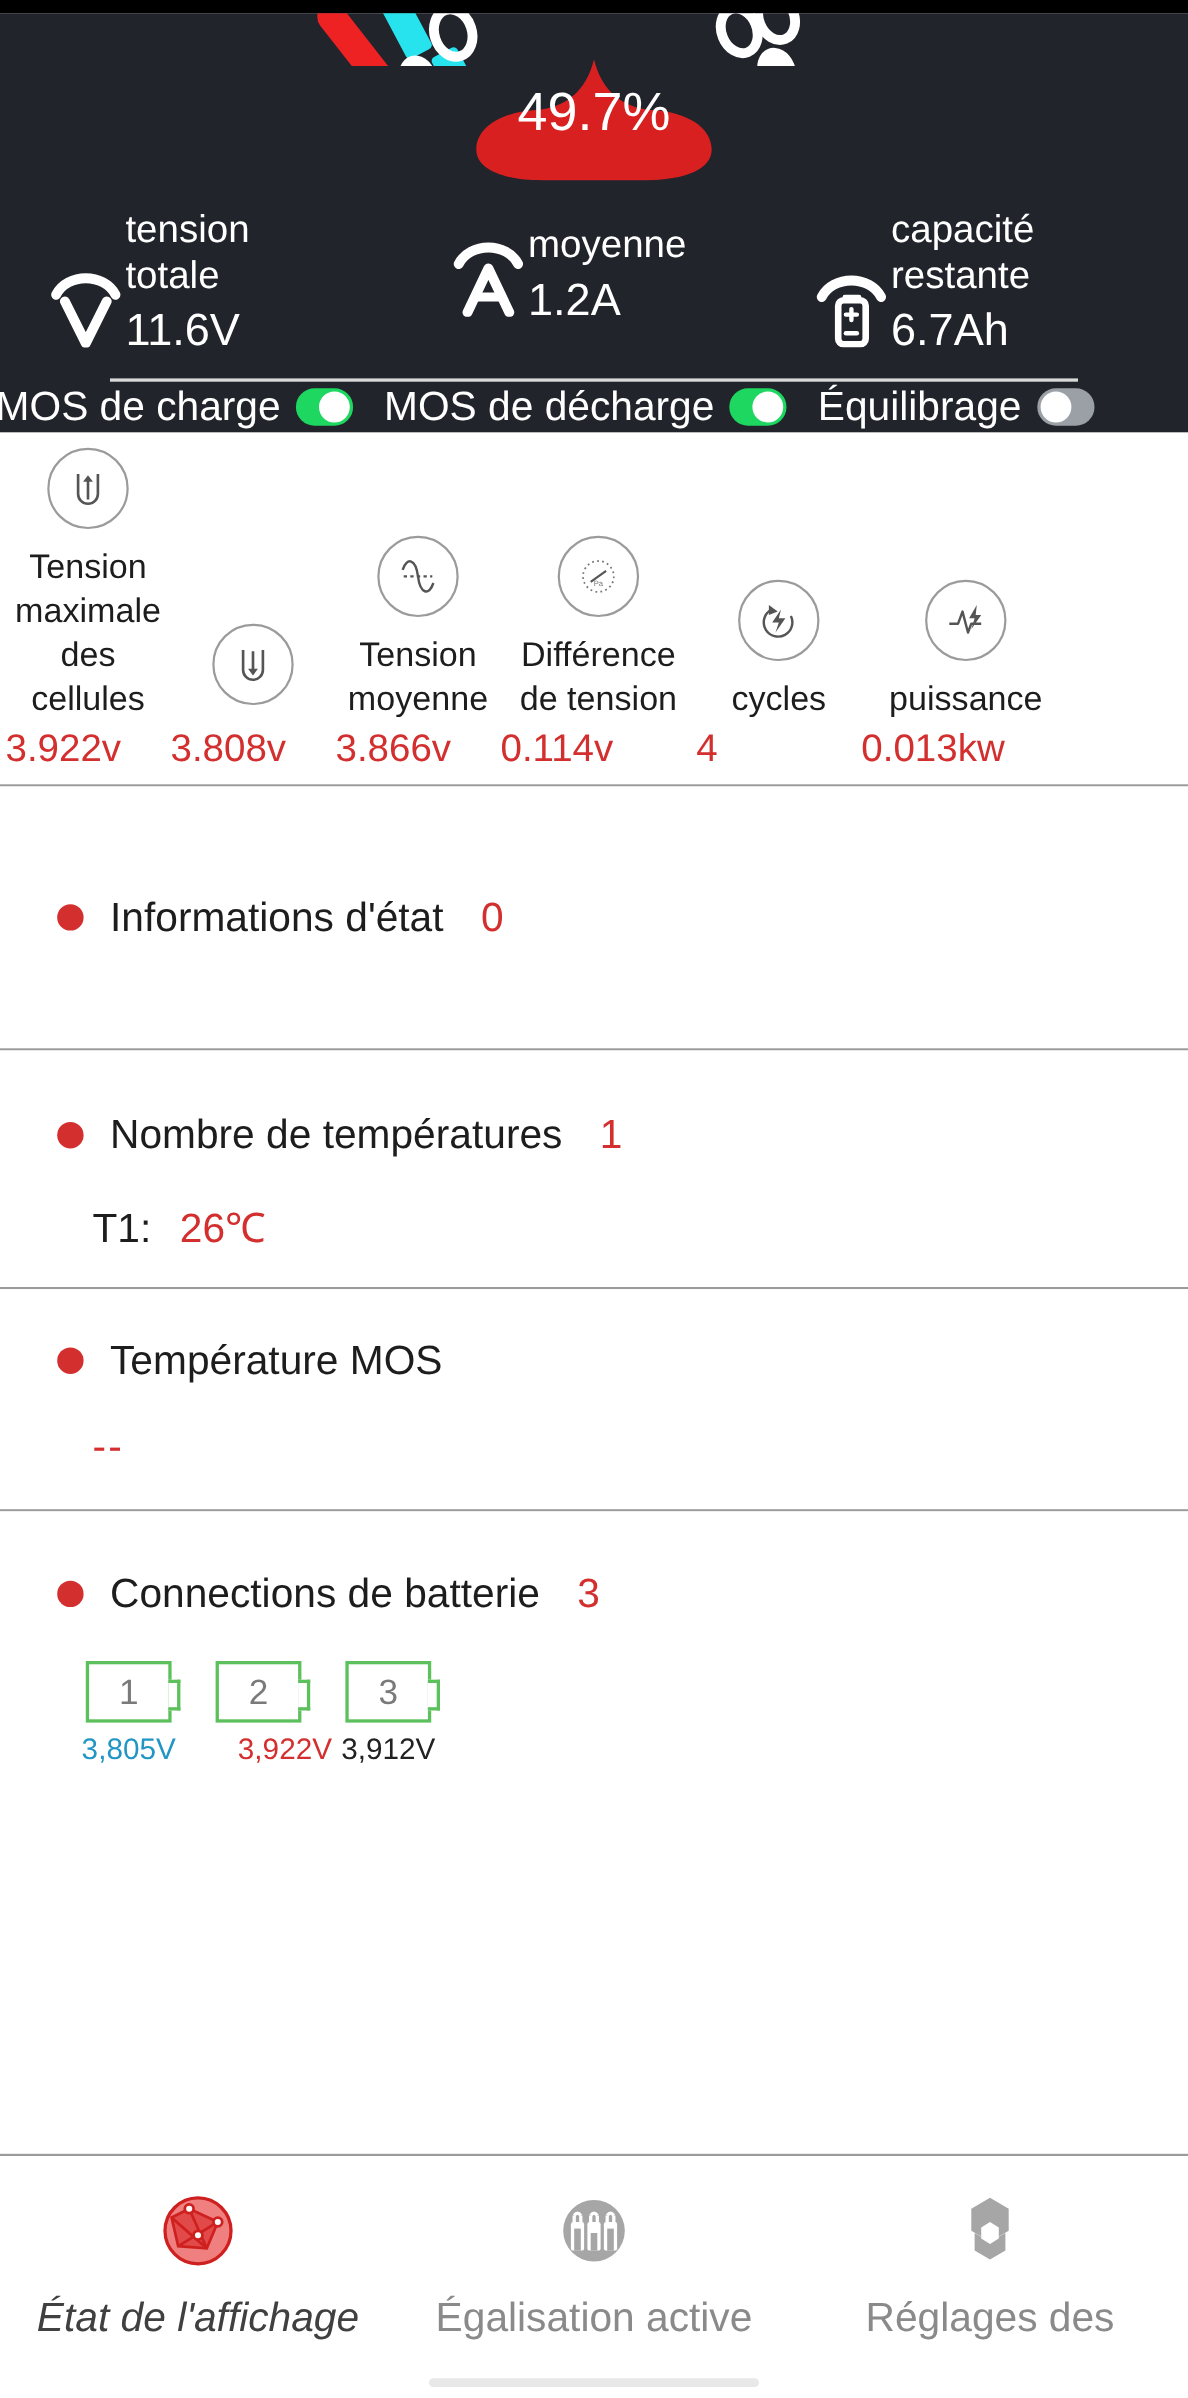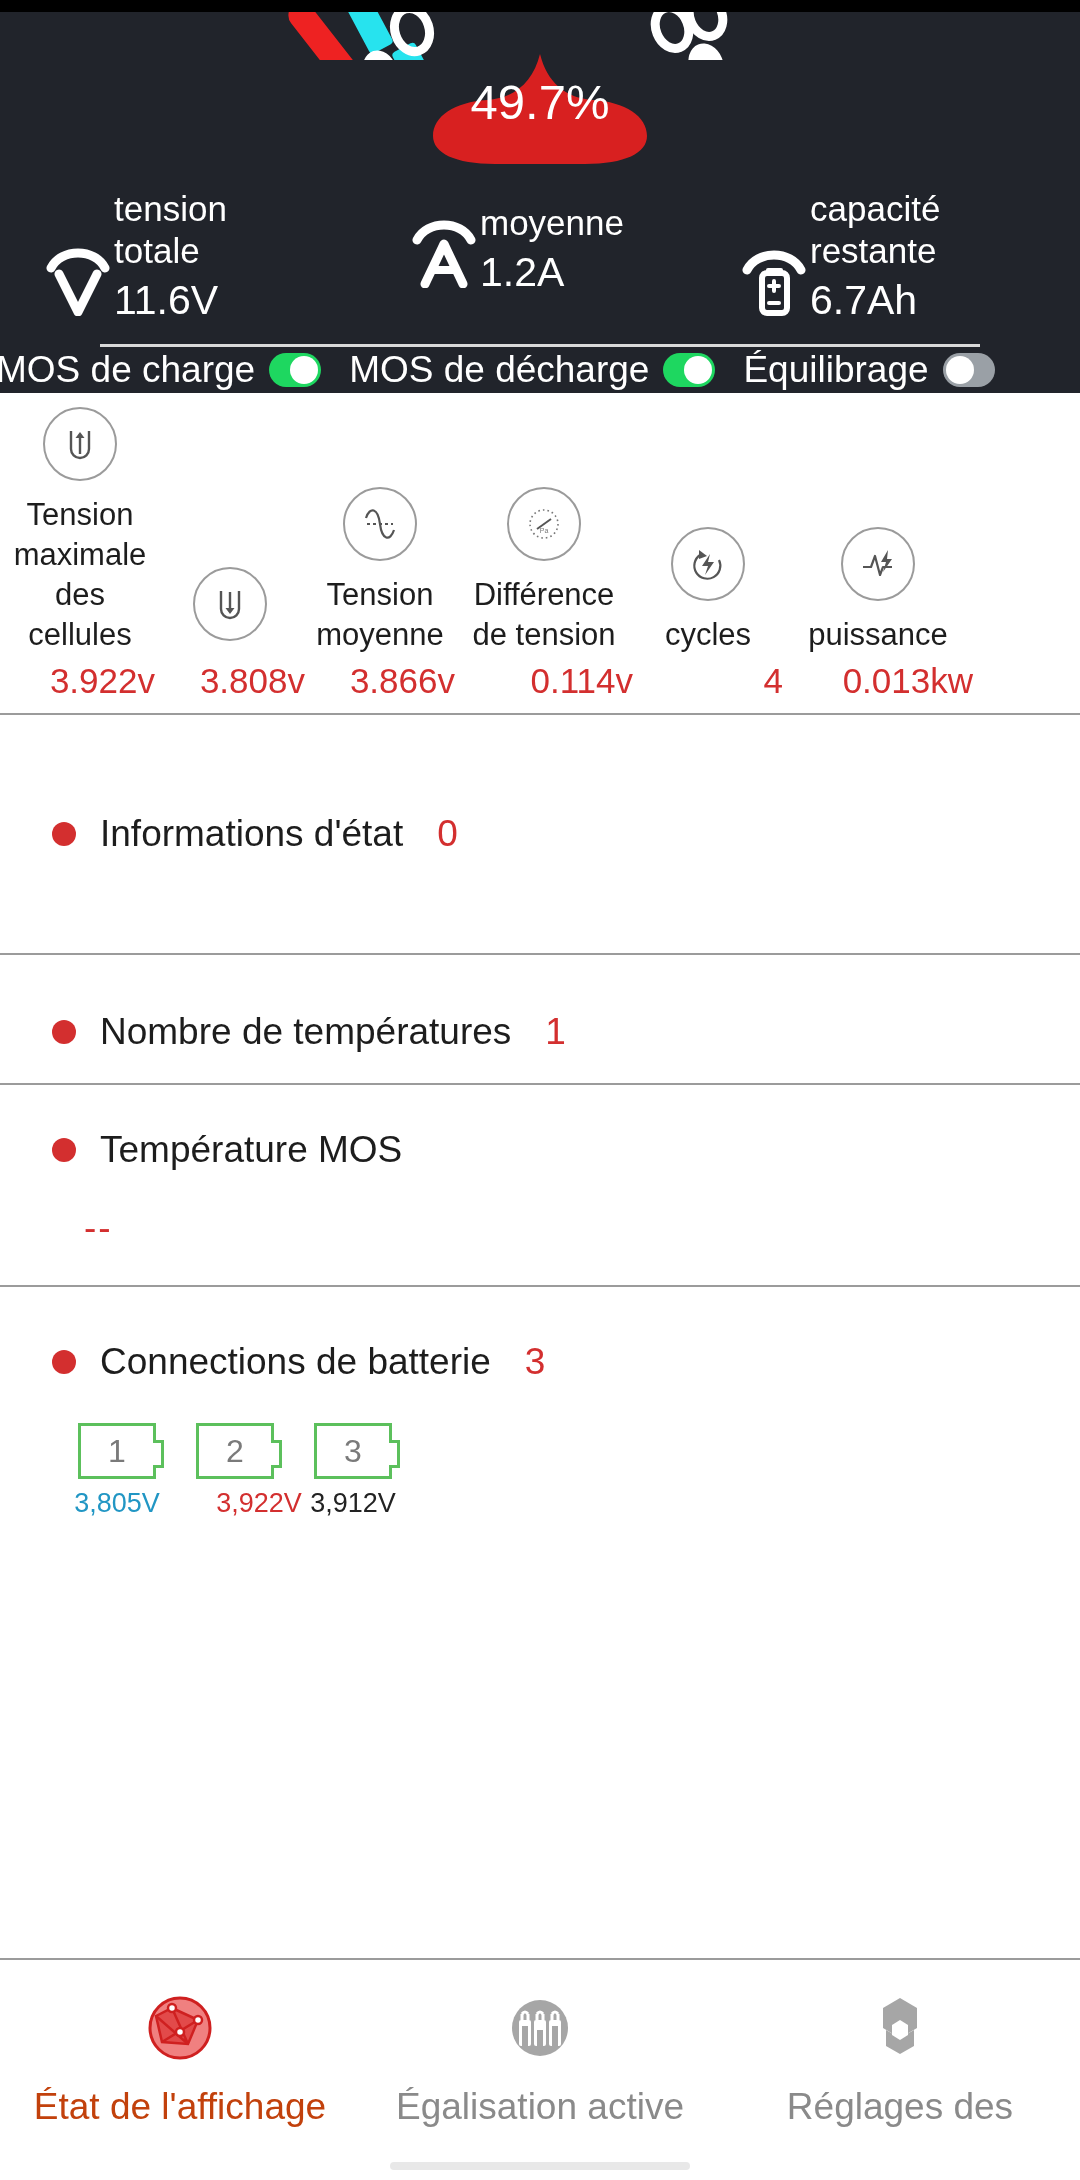--- a/index.html
+++ b/index.html
@@ -156,21 +156,21 @@
     text-align:center;
     min-height:40px;
   }
   .stats-values {
     display:grid;
     grid-template-columns: 150px 150px 150px 178px 150px 190px;
     justify-content:start;
     padding-left:5px;
     margin-top:6px;
   }
-  .stats-values > div { text-align:right; font-size:35px; color:#d32f2f; }
+  .stats-values > div { text-align:left; font-size:35px; color:#d32f2f; }
 
   
   .divider { height:2px; background:#9b9b9b; width:100%; }
 
   .section { background:#ffffff; }
   .sec-head {
     display:flex;
     align-items:center;
     gap:24px;
     padding-left:52px;
@@ -260,21 +260,21 @@
     flex-direction:column;
     align-items:center;
     padding-top:26px;
   }
   .nav-icon { width:84px; height:84px; display:flex; align-items:center; justify-content:center; }
   .nav-label {
     margin-top:16px;
     font-size:37px;
     white-space:nowrap;
   }
-  .nav-item.active .nav-label { color:#c2410c; }
+  .nav-item.active .nav-label { color:#404040;font-style:italic; }
   .nav-item .nav-label { color:#8a8a8a; }
 
   .home-indicator {
     position:absolute;
     left:50%; transform:translateX(-50%);
     bottom:10px;
     width:300px; height:8px;
     border-radius:4px;
     background:#e8e8e8;
   }
@@ -472,20 +472,24 @@
 </div>
 
 <div class="divider"></div>
 
 <div class="section sec-temps">
   <div class="sec-head">
     <span class="bullet"></span>
     <span class="sec-title">Nombre de températures</span>
     <span class="sec-count">1</span>
   </div>
+  <div class="temp-row">
+    <span class="temp-key">T1:</span>
+    <span class="temp-val">26℃</span>
+  </div>
 </div>
 
 <div class="divider"></div>
 
 <div class="section sec-mos">
   <div class="sec-head">
     <span class="bullet"></span>
     <span class="sec-title">Température MOS</span>
   </div>
   <div class="dash-val">--</div>

